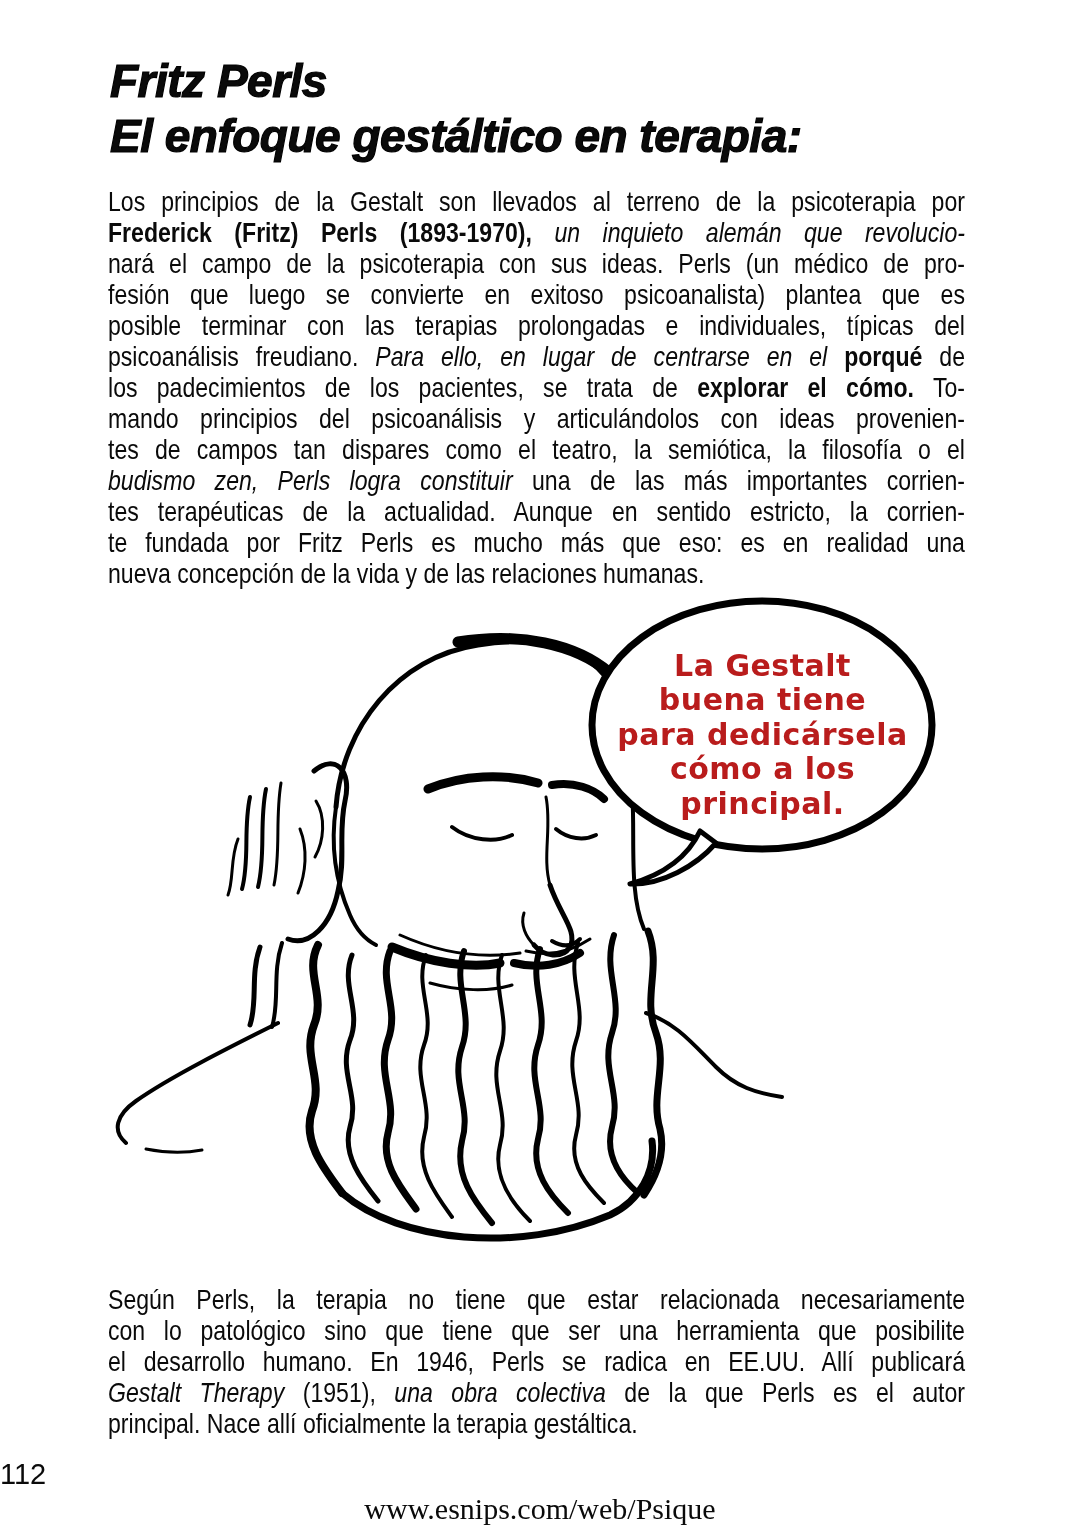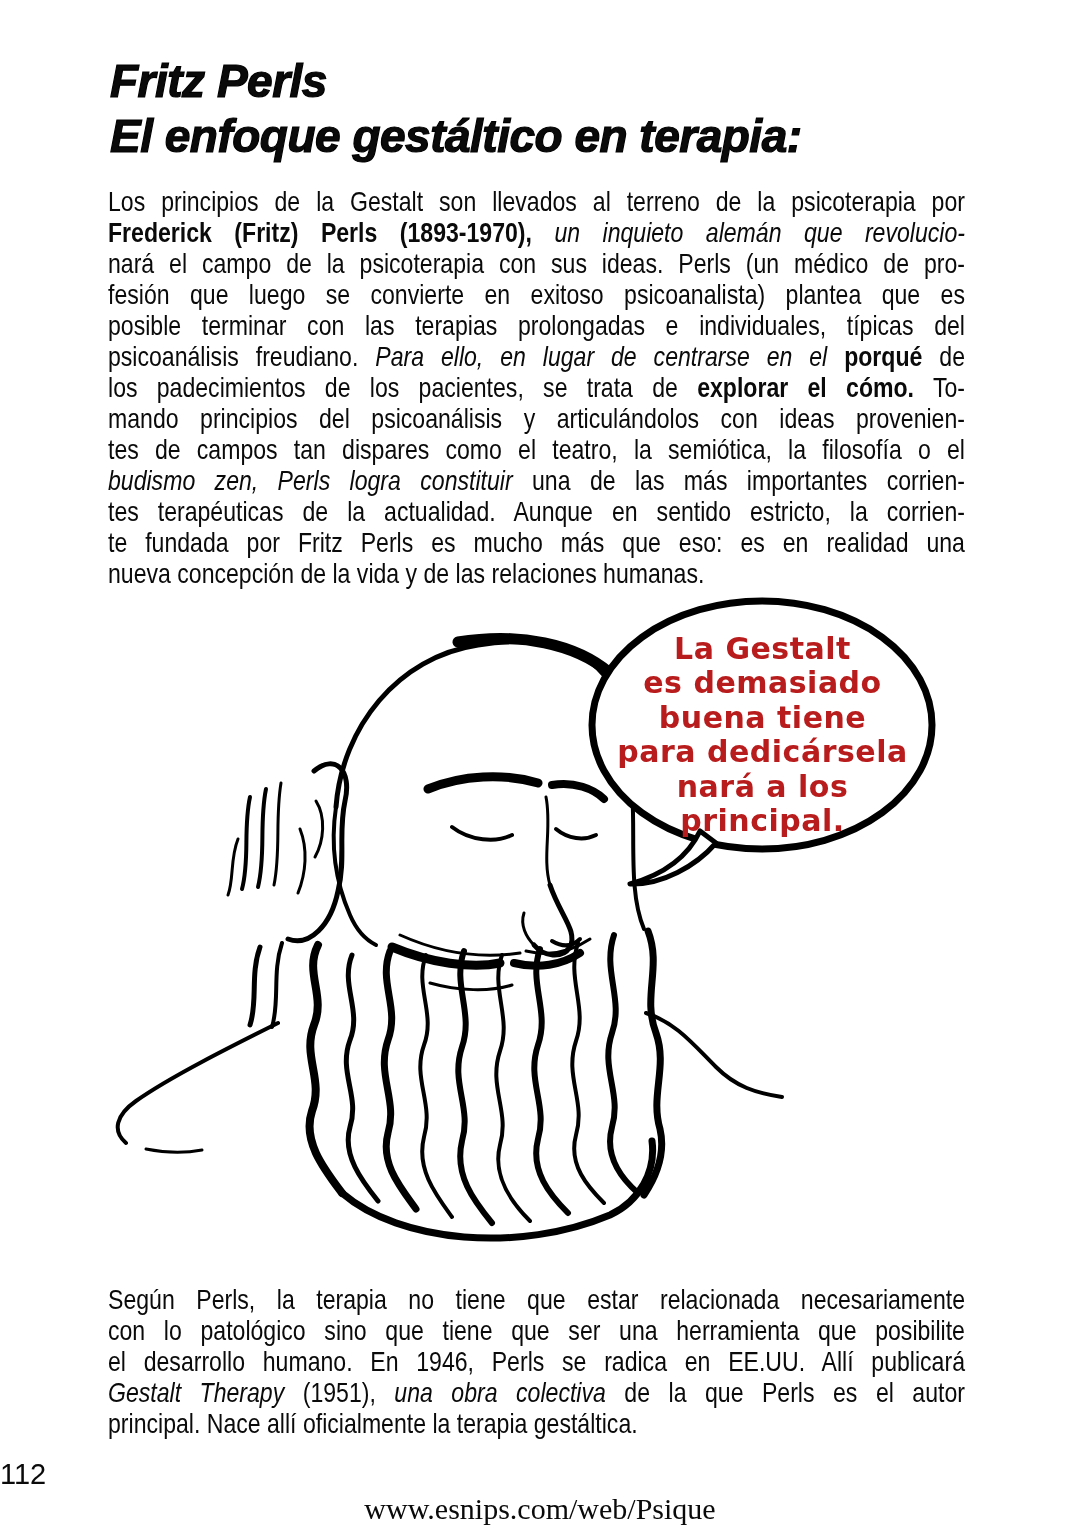--- a/index.html
+++ b/index.html
@@ -116,24 +116,23 @@
     <path d="M242,598 C300,648 420,658 510,620 C540,606 556,576 552,546" stroke-width="7"></path>
     <path d="M300,340 C340,358 380,364 420,358" stroke-width="3"></path>
     <path d="M426,356 C450,362 472,356 490,344" stroke-width="3"></path>
   </g>
   <ellipse cx="662" cy="130" rx="170" ry="124" fill="#ffffff" stroke="#000" stroke-width="7"></ellipse>
   <path d="M600,236 C586,266 558,281 530,289 C562,290 596,271 616,248 Z" fill="#ffffff" stroke="#000" stroke-width="5" stroke-linejoin="round"></path>
 </svg>
 
 <div class="abs" id="bubble-text">
     <div>La Gestalt</div>
-    <div>es demasiado</div>
     <div>buena tiene</div>
     <div>para dedicársela</div>
-    <div>nará a los</div>
+    <div>cómo a los</div>
     <div>principal.</div>
   </div>
 
 <div class="abs para" id="closing">
     <div class="jline"><span class="n">Según Perls, la terapia no tiene que estar relacionada necesariamente</span></div>
     <div class="jline"><span class="n">con lo patológico sino que tiene que ser una herramienta que posibilite</span></div>
     <div class="jline"><span class="n">el desarrollo humano. En 1946, Perls se radica en EE.UU. Allí publicará</span></div>
     <div class="jline"><span class="i">Gestalt Therapy</span><span class="n"> (1951), </span><span class="i">una obra colectiva</span><span class="n"> de la que Perls es el autor</span></div>
     <div class="jline last"><span class="n">principal. Nace allí oficialmente la terapia gestáltica.</span></div>
   </div>

